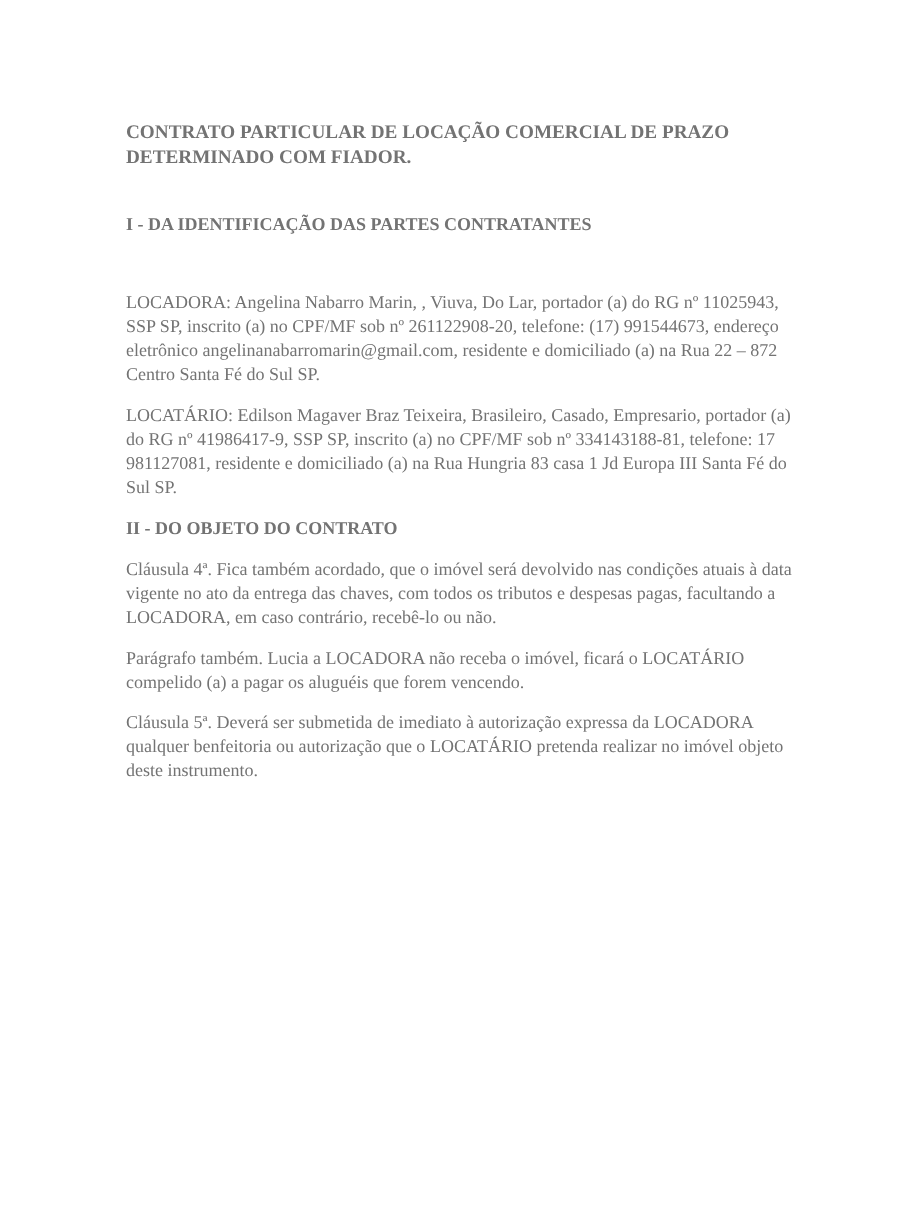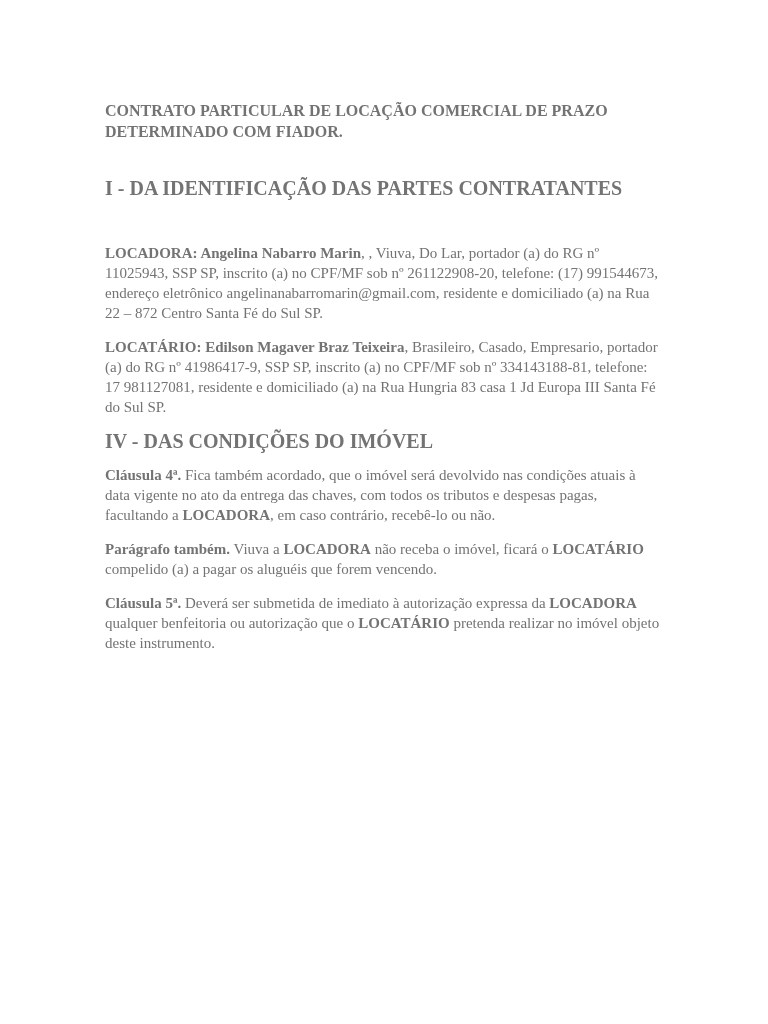--- a/index.html
+++ b/index.html
@@ -22,53 +22,53 @@
     line-height: 20px;
     text-align: left;
   }
   .title {
     font-size: 16px;
     line-height: 21px;
     font-weight: bold;
     margin: 0;
   }
   .heading {
-    font-size: 20px;
+    font-size: 15px;
     line-height: 20px;
     font-weight: bold;
     margin: 14px 0 0 0;
   }
   .para {
     margin: 14px 0 0 0;
   }
   .gap-title { margin-top: 36px; }   
   .gap-section { margin-top: 45px; } 
-  .b { font-weight: bold; }
+  .b { font-weight: normal; }
   .bi { font-weight: bold; font-style: italic; }
 </style>
 </head>
 <body>
 
 <div class="page">
 
   <h1 class="title">CONTRATO PARTICULAR DE LOCAÇÃO COMERCIAL DE PRAZO DETERMINADO COM FIADOR.</h1>
 
   <h2 class="heading gap-title">I - DA IDENTIFICAÇÃO DAS PARTES CONTRATANTES</h2>
 
   <p class="para gap-section"><span class="b">LOCADORA: Angelina Nabarro Marin</span><span>, , Viuva, Do Lar, portador (a) do RG nº 11025943, SSP SP, inscrito (a) no CPF/MF sob nº 261122908-20, telefone: (17) 991544673, endereço eletrônico angelinanabarromarin@gmail.com, residente e domiciliado (a) na Rua 22 – 872 Centro Santa Fé do Sul SP.</span></p>
 
   <p class="para"><span class="b">LOCATÁRIO: Edilson Magaver Braz Teixeira</span><span>, Brasileiro, Casado, Empresario, portador (a) do RG nº 41986417-9, SSP SP, inscrito (a) no CPF/MF sob nº 334143188-81, telefone: 17 981127081, residente e domiciliado (a) na Rua Hungria 83 casa 1 Jd Europa III Santa Fé do Sul SP.</span></p>
 
 
+  <h2 class="heading">II - DO OBJETO DO CONTRATO</h2>
 
 
 
 
-  <h2 class="heading">IV - DAS CONDIÇÕES DO IMÓVEL</h2>
 
 
   <p class="para"><span class="b">Cláusula 4ª.</span><span> Fica também acordado, que o imóvel será devolvido nas condições atuais à data vigente no ato da entrega das chaves, com todos os tributos e despesas pagas, facultando a </span><span class="b">LOCADORA</span><span>, em caso contrário, recebê-lo ou não.</span></p>
 
-  <p class="para"><span class="b">Parágrafo também.</span><span> Viuva a </span><span class="b">LOCADORA</span><span> não receba o imóvel, ficará o </span><span class="b">LOCATÁRIO</span><span> compelido (a) a pagar os aluguéis que forem vencendo.</span></p>
+  <p class="para"><span class="b">Parágrafo também.</span><span> Lucia a </span><span class="b">LOCADORA</span><span> não receba o imóvel, ficará o </span><span class="b">LOCATÁRIO</span><span> compelido (a) a pagar os aluguéis que forem vencendo.</span></p>
 
   <p class="para"><span class="b">Cláusula 5ª.</span><span> Deverá ser submetida de imediato à autorização expressa da </span><span class="b">LOCADORA</span><span> qualquer benfeitoria ou autorização que o </span><span class="b">LOCATÁRIO</span><span> pretenda realizar no imóvel objeto deste instrumento.</span></p>
 
 </div>
 
 </body></html>

